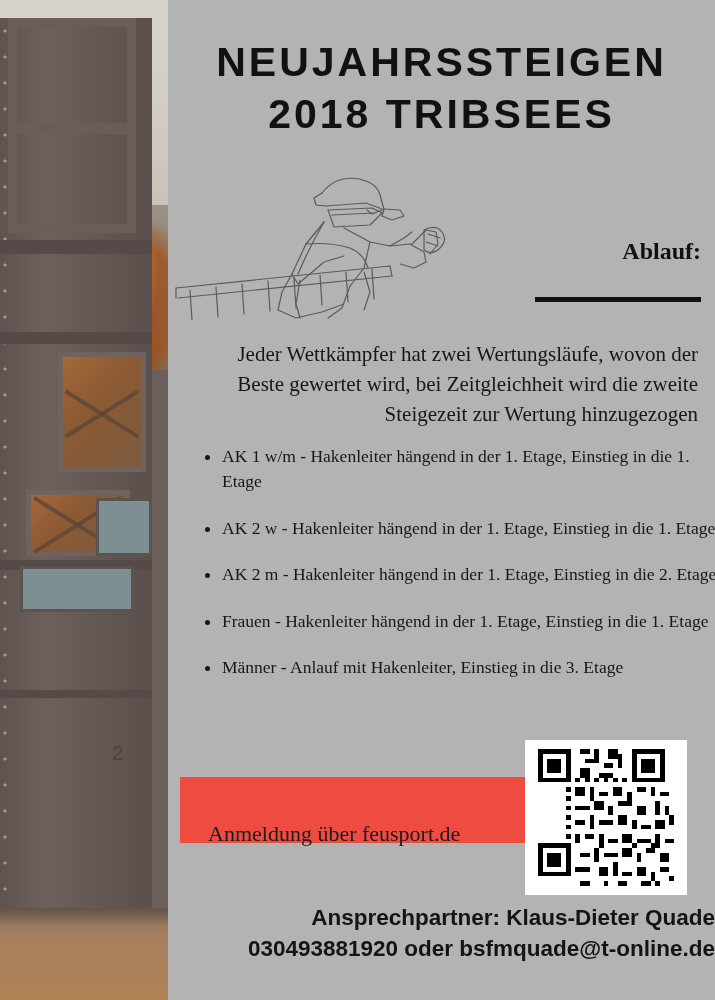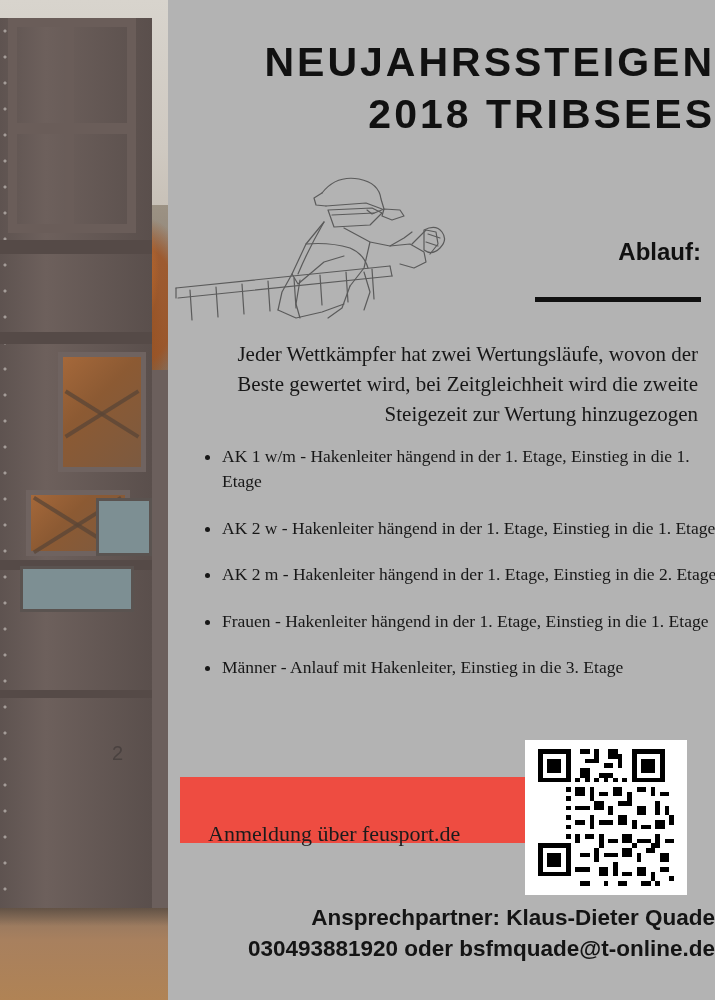--- a/index.html
+++ b/index.html
@@ -142,21 +142,21 @@
     width: 547px;
     height: 1000px;
     background: #b3b3b3;
   }
 
   .title {
     position: absolute;
     left: 0;
     top: 36px;
     width: 547px;
-    text-align: right;
+    text-align: center;
     font-family: "Liberation Sans", sans-serif;
     font-weight: bold;
     font-size: 41px;
     letter-spacing: 3px;
     line-height: 1.28;
     color: #111111;
   }
 
   
   .climber {
@@ -166,21 +166,21 @@
     width: 360px;
     height: 175px;
   }
 
   .ablauf {
     position: absolute;
     right: 14px;
     top: 238px;
     width: 300px;
     text-align: right;
-    font-family: Liberation Sans, sans-serif;
+    font-family: Liberation Serif, serif;
     font-weight: bold;
     font-size: 24px;
     color: #111111;
   }
   .ablauf-rule {
     position: absolute;
     right: 14px;
     top: 297px;
     width: 166px;
     height: 5px;

